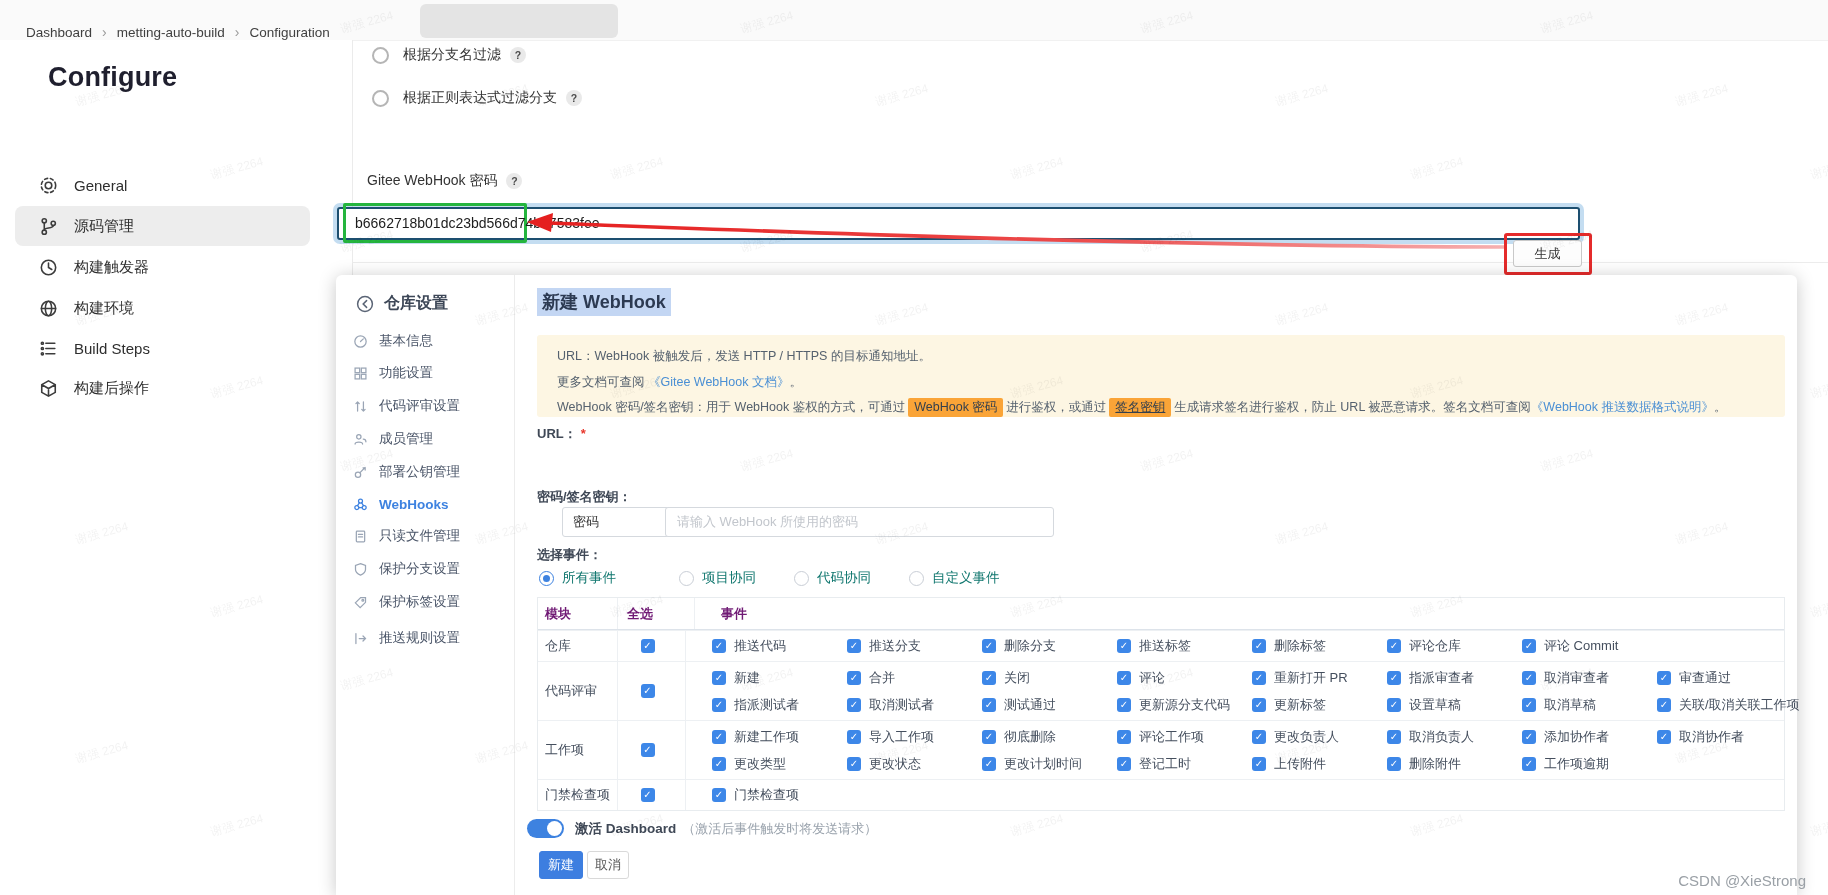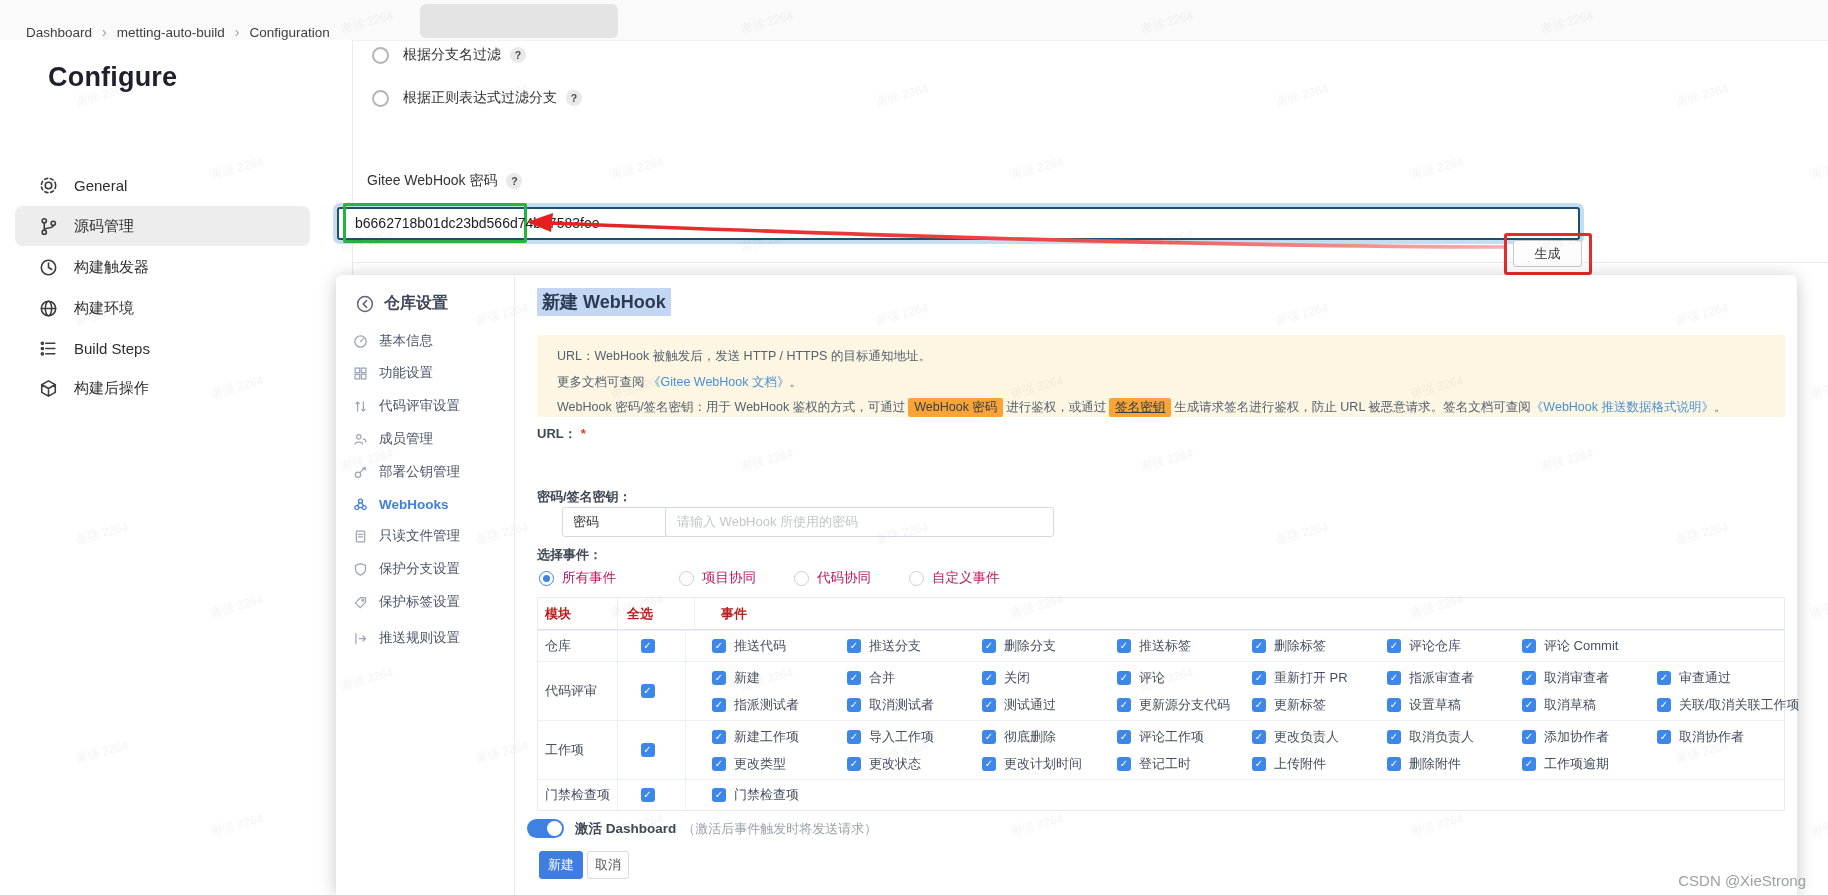--- a/index.html
+++ b/index.html
@@ -61,29 +61,29 @@
   .sel{left:34px;top:232px;width:121px;display:flex;align-items:center;justify-content:space-between;cursor:pointer;margin-left:13px;}
   .sel .val{padding-left:10px;font-size:13px;color:#333;}
   .sel .chev{padding-right:9px;color:#c0c4cc;font-size:12px;}
   .pw-input{left:150px;top:232px;width:389px;display:flex;align-items:center;}
   .pw-input .ph{padding-left:11px;font-size:13px;color:#c2c6cc;}
   .ev-radios{position:absolute;left:22px;top:294px;height:18px;width:1000px;}
   .ev-radio{position:absolute;display:flex;align-items:center;cursor:pointer;}
   .r2{width:15px;height:15px;border:1.5px solid #c9ced6;border-radius:50%;box-sizing:border-box;background:#fff;}
   .r2.on{border-color:#3D82E0;display:flex;align-items:center;justify-content:center;}
   .r2.on::after{content:"";width:7px;height:7px;border-radius:50%;background:#3D82E0;}
-  .ev-radio .lb{margin-left:8px;font-size:13.5px;color:#be185d;}
+  .ev-radio .lb{margin-left:8px;font-size:13.5px;color:#0f766e;}
   
   .etable{position:absolute;left:22px;top:322px;width:1248px;border:1px solid #e8ecef;box-sizing:border-box;}
   .trow{display:flex;border-top:1px solid #edf0f3;}
   .trow.head{border-top:none;border-bottom:1px solid #dde3ea;}
   .c-mod{width:80px;flex:none;display:flex;align-items:center;padding-left:7px;box-sizing:border-box;border-right:1px solid #edf0f3;}
   .c-sel{width:67px;flex:none;display:flex;align-items:center;justify-content:center;border-right:1px solid #edf0f3;}
   .c-ev{flex:1;display:flex;flex-direction:column;justify-content:center;padding-left:26px;}
-  .head .c-mod,.head .c-sel,.head .c-ev{font-weight:bold;color:#b91c1c;font-size:13px;}
+  .head .c-mod,.head .c-sel,.head .c-ev{font-weight:bold;color:#701a75;font-size:13px;}
   .head .c-sel{justify-content:flex-start;padding-left:9px;}
   .modtxt{font-size:13px;color:#454f5e;}
   .evline{display:flex;height:27px;align-items:center;}
   .evitem{width:135px;flex:none;display:flex;align-items:center;white-space:nowrap;}
   .cb{width:14px;height:14px;background:#3D87E8;border-radius:3px;color:#fff;font-size:10px;line-height:14px;
     text-align:center;flex:none;margin-right:8px;}
   .evitem .lb{font-size:13px;color:#454f5e;}
   
   .tg-row{position:absolute;left:12px;top:544px;display:flex;align-items:center;}
   .toggle{width:37px;height:19px;border-radius:10px;background:#3D82E0;position:relative;cursor:pointer;}

